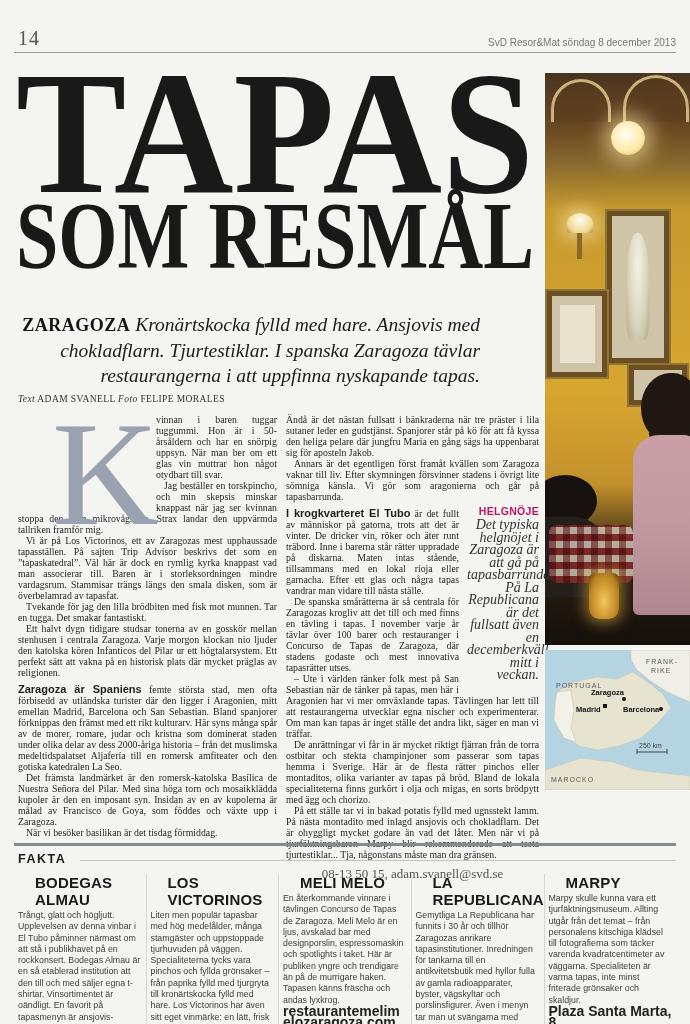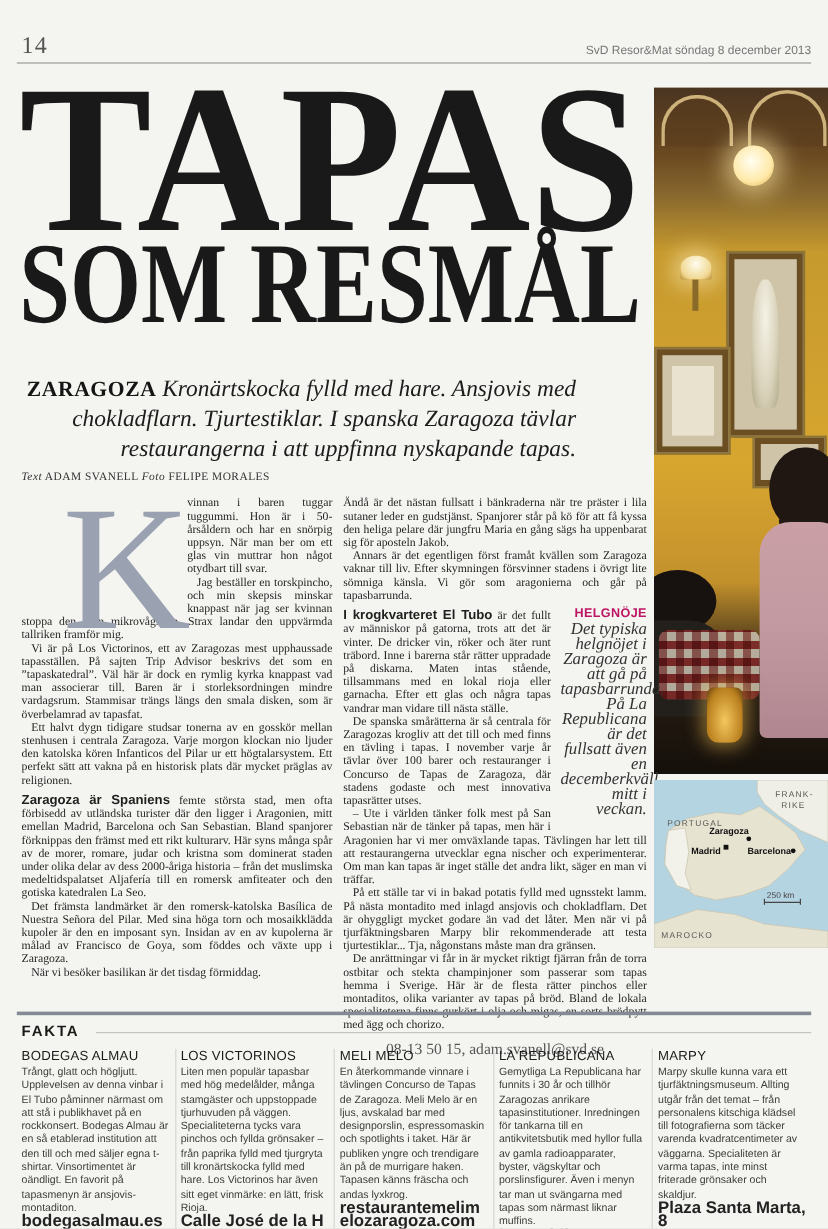--- a/index.html
+++ b/index.html
@@ -65,21 +65,21 @@
   .map .scale{font-size:7px;fill:#444;}
   
   .fakta{position:absolute;left:14px;right:14px;top:843px;border-top:3px solid #848b94;padding-top:6px;
          font-family:"Liberation Sans",sans-serif;}
   .fakta-head-row{position:relative;height:16px;}
   .fakta-title{position:absolute;left:4px;top:0;font-family:Liberation Sans, sans-serif;font-weight:bold;font-size:12.5px;letter-spacing:1.5px;color:#1a1a1a;}
   .fakta-rule{position:absolute;left:66px;right:0;top:8px;border-top:1px solid #c4c4c2;}
   .fakta-cols{display:flex;margin-top:6px;}
   .fakta-col{width:124px;padding:0 4px;}
   .fakta-col + .fakta-col{border-left:1px solid #d6d6d3;}
-  .fakta-name{font-weight:normal;font-size:11px;color:#1a1a1a;margin-bottom:2px;letter-spacing:.2px;}
+  .fakta-name{font-weight:bold;font-size:15px;color:#1a1a1a;margin-bottom:2px;letter-spacing:.2px;margin-left:17px;}
   .fakta-text{font-size:8.8px;line-height:11.3px;color:#3c3c3a;}
   .fakta-link{font-weight:bold;font-size:14px;line-height:11.3px;color:#222;word-break:break-all;}
 </style>
 </head>
 <body>
 
 <div class="page">
 
   <div class="masthead">
     <span class="pagenum">14</span>
@@ -126,37 +126,38 @@
   </div>
 
   <div class="bodywrap">
     <div class="col col1">
       <div class="dropcap">
           <span>K</span>
         </div>
       <p>vinnan i baren tuggar tuggummi. Hon är i 50-årsåldern och har en snörpig uppsyn. När man ber om ett glas vin muttrar hon något otydbart till svar.</p>
       <p class="ind">Jag beställer en torskpincho, och min skepsis minskar knappast när jag ser kvinnan stoppa den i en mikrovågsugn. Strax landar den uppvärmda tallriken framför mig.</p>
       <p class="ind">Vi är på Los Victorinos, ett av Zaragozas mest upphaussade tapasställen. På sajten Trip Advisor beskrivs det som en ”tapaskatedral”. Väl här är dock en rymlig kyrka knappast vad man associerar till. Baren är i storleksordningen mindre vardagsrum. Stammisar trängs längs den smala disken, som är överbelamrad av tapasfat.</p>
+      <p class="ind">Tvekande för jag den lilla brödbiten med fisk mot munnen. Tar en tugga. Det smakar fantastiskt.</p>
       <p class="ind">Ett halvt dygn tidigare studsar tonerna av en gosskör mellan stenhusen i centrala Zaragoza. Varje morgon klockan nio ljuder den katolska kören Infanticos del Pilar ur ett högtalarsystem. Ett perfekt sätt att vakna på en historisk plats där mycket präglas av religionen.</p>
       <p class="sect"><span class="lead-in">Zaragoza är Spaniens</span><span> femte största stad, men ofta förbisedd av utländska turister där den ligger i Aragonien, mitt emellan Madrid, Barcelona och San Sebastian. Bland spanjorer förknippas den främst med ett rikt kulturarv. Här syns många spår av de morer, romare, judar och kristna som dominerat staden under olika delar av dess 2000-åriga historia – från det muslimska medeltidspalatset Aljafería till en romersk amfiteater och den gotiska katedralen La Seo.</span></p>
       <p class="ind">Det främsta landmärket är den romersk-katolska Basílica de Nuestra Señora del Pilar. Med sina höga torn och mosaikklädda kupoler är den en imposant syn. Insidan av en av kupolerna är målad av Francisco de Goya, som föddes och växte upp i Zaragoza.</p>
       <p class="ind">När vi besöker basilikan är det tisdag förmiddag.</p>
     </div>
     <div class="col col2">
       <p>Ändå är det nästan fullsatt i bänkraderna när tre präster i lila sutaner leder en gudstjänst. Spanjorer står på kö för att få kyssa den heliga pelare där jungfru Maria en gång sägs ha uppenbarat sig för aposteln Jakob.</p>
       <p class="ind">Annars är det egentligen först framåt kvällen som Zaragoza vaknar till liv. Efter skymningen försvinner stadens i övrigt lite sömniga känsla. Vi gör som aragonierna och går på tapasbarrunda.</p>
       <div class="caption">
         <div class="caption-head">HELGNÖJE</div>
         <div class="caption-text">Det typiska helgnöjet i Zaragoza är att gå på tapasbarrunda. På La Republicana är det fullsatt även en decemberkväll mitt i veckan.</div>
       </div>
       <p class="sect"><span class="lead-in">I krogkvarteret El Tubo</span><span> är det fullt av människor på gatorna, trots att det är vinter. De dricker vin, röker och äter runt träbord. Inne i barerna står rätter uppradade på diskarna. Maten intas stående, tillsammans med en lokal rioja eller garnacha. Efter ett glas och några tapas vandrar man vidare till nästa ställe.</span></p>
       <p class="ind">De spanska smårätterna är så centrala för Zaragozas krogliv att det till och med finns en tävling i tapas. I november varje år tävlar över 100 barer och restauranger i Concurso de Tapas de Zaragoza, där stadens godaste och mest innovativa tapasrätter utses.</p>
       <p class="ind">– Ute i världen tänker folk mest på San Sebastian när de tänker på tapas, men här i Aragonien har vi mer omväxlande tapas. Tävlingen har lett till att restaurangerna utvecklar egna nischer och experimenterar. Om man kan tapas är inget ställe det andra likt, säger en man vi träffar.</p>
+      <p class="ind">De anrättningar vi får in är mycket riktigt fjärran från de torra ostbitar och stekta champinjoner som passerar som tapas hemma i Sverige. Här är de flesta rätter pinchos eller montaditos, olika varianter av tapas på bröd. Bland de lokala specialiteterna finns gurkört i olja och migas, en sorts brödpytt med ägg och chorizo.</p>
       <p class="ind">På ett ställe tar vi in bakad potatis fylld med ugnsstekt lamm. På nästa montadito med inlagd ansjovis och chokladflarn. Det är ohyggligt mycket godare än vad det låter. Men när vi på tjurfäktningsbaren Marpy blir rekommenderade att testa tjurtestiklar... Tja, någonstans måste man dra gränsen.</p>
-      <p class="ind">De anrättningar vi får in är mycket riktigt fjärran från de torra ostbitar och stekta champinjoner som passerar som tapas hemma i Sverige. Här är de flesta rätter pinchos eller montaditos, olika varianter av tapas på bröd. Bland de lokala specialiteterna finns gurkört i olja och migas, en sorts brödpytt med ägg och chorizo.</p>
       <div class="signature">08-13 50 15, adam.svanell@svd.se</div>
     </div>
   </div>
 
   <svg class="map" viewBox="0 0 145 140">
     <rect x="0" y="0" width="145" height="140" fill="#b5d4e2"></rect>
     <polygon fill="#efeee7" stroke="#c9c4ae" stroke-width="0.6" points="86,0 145,0 145,52 122,42 104,30 92,20 86,10"></polygon>
     <polygon fill="#e7e3d1" stroke="#c9c4ae" stroke-width="0.6" points="12,42 28,32 52,27 72,29 88,22 104,33 118,44 126,58 112,74 96,88 74,96 52,100 34,96 20,86 9,70 10,54"></polygon>
     <polygon fill="#f2f1ea" stroke="#c9c4ae" stroke-width="0.6" points="12,42 26,40 29,60 26,78 31,92 19,88 9,70 10,54"></polygon>
     <polygon fill="#e7e3d1" stroke="#c9c4ae" stroke-width="0.6" points="0,120 36,108 68,112 92,120 145,126 145,140 0,140"></polygon>

